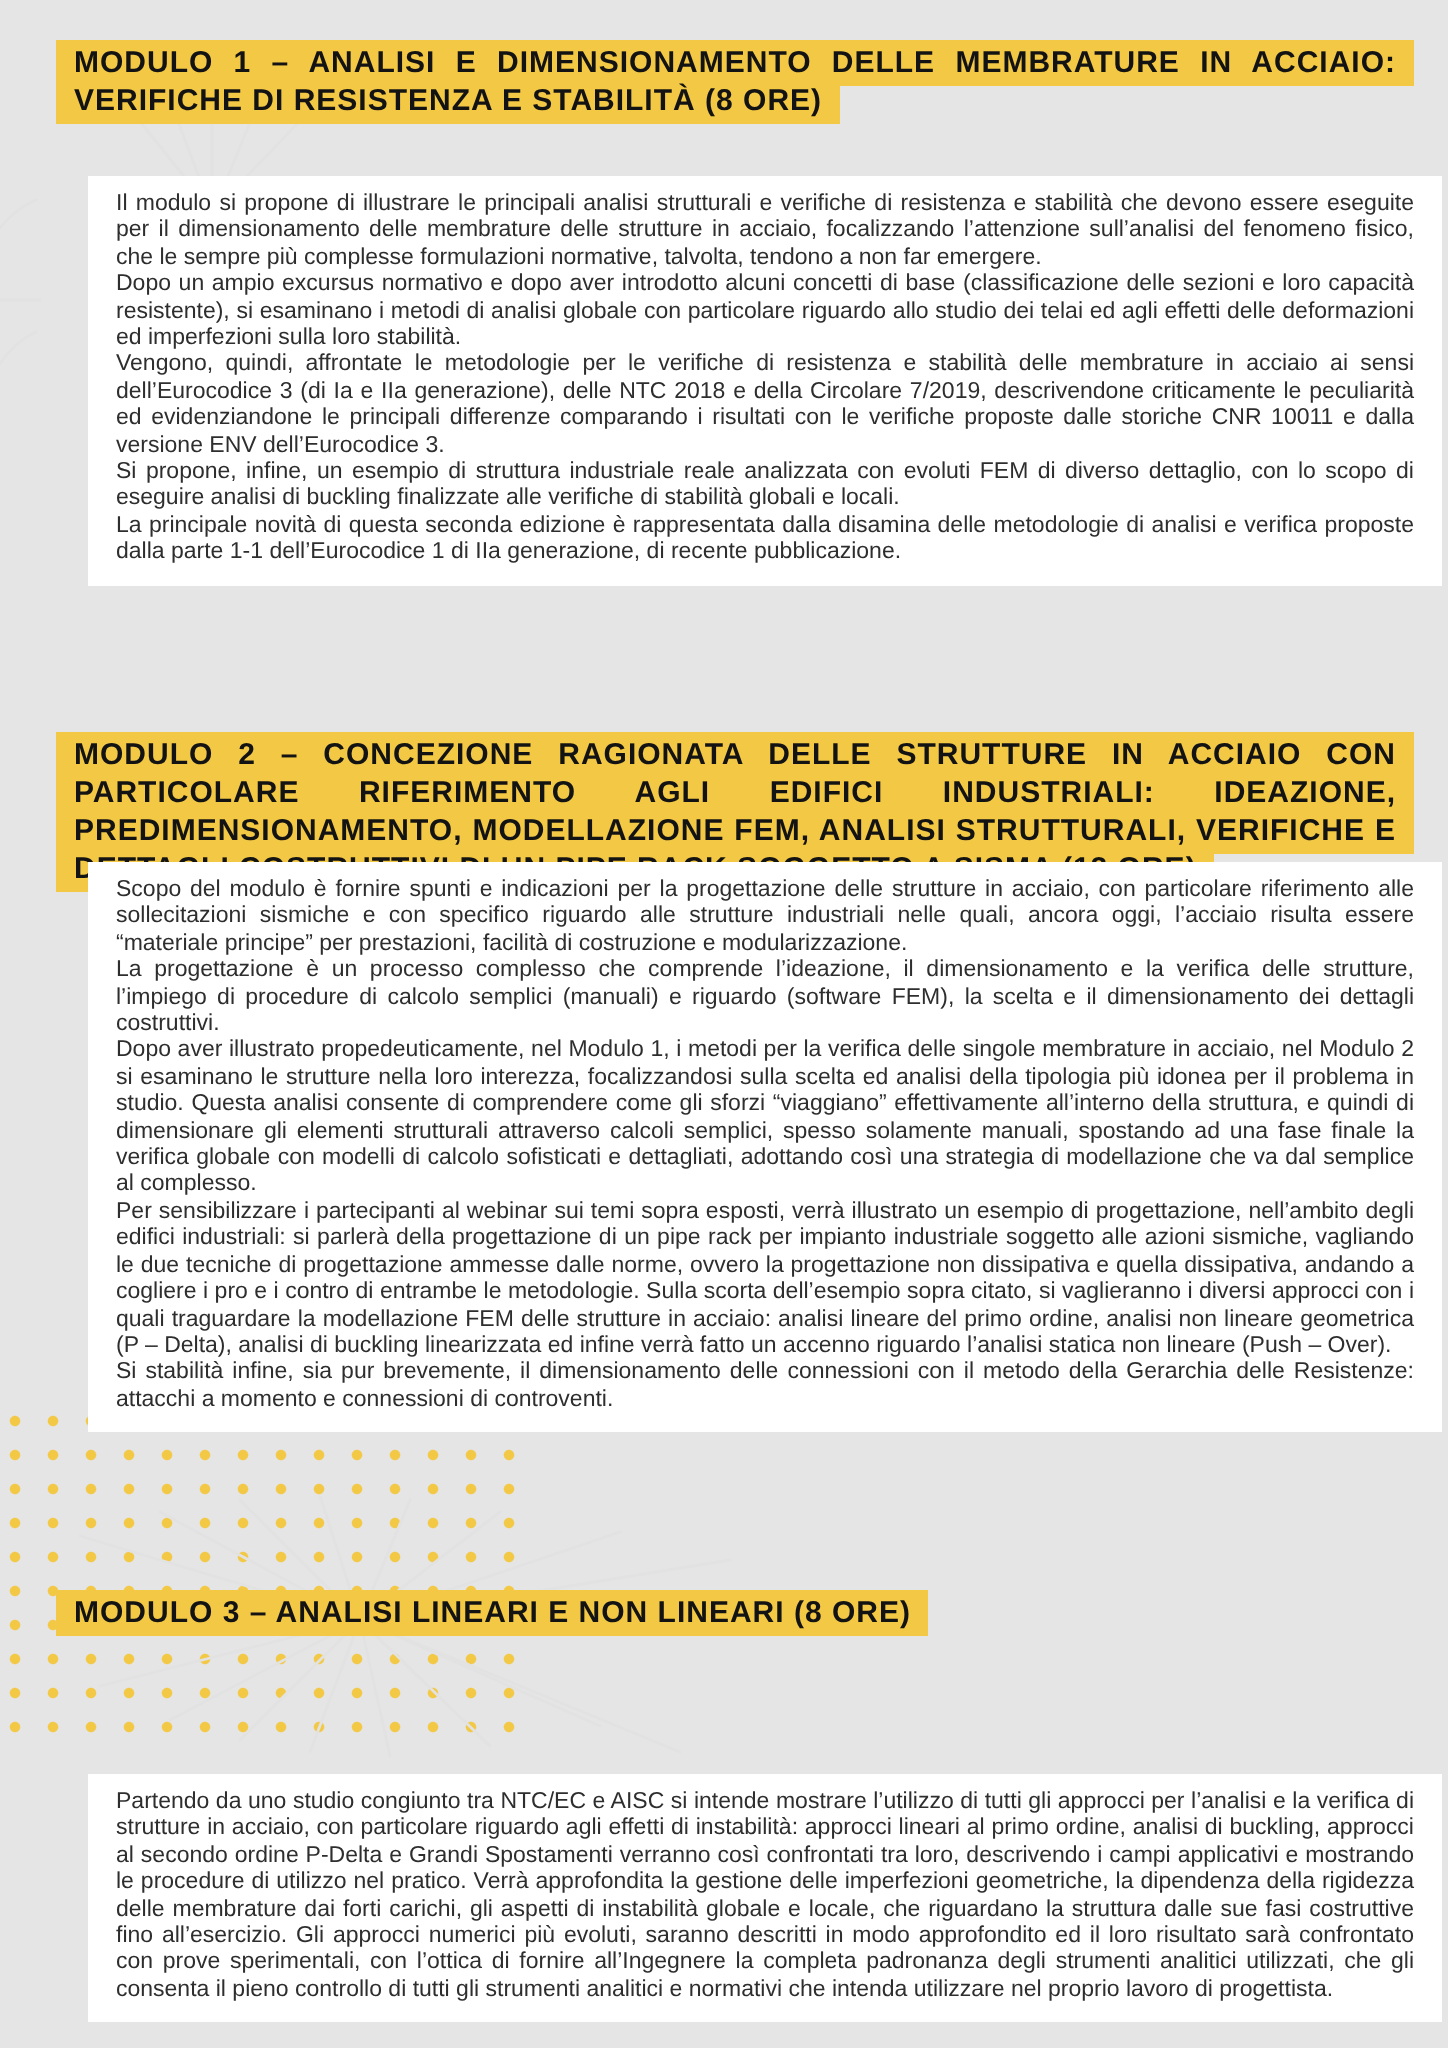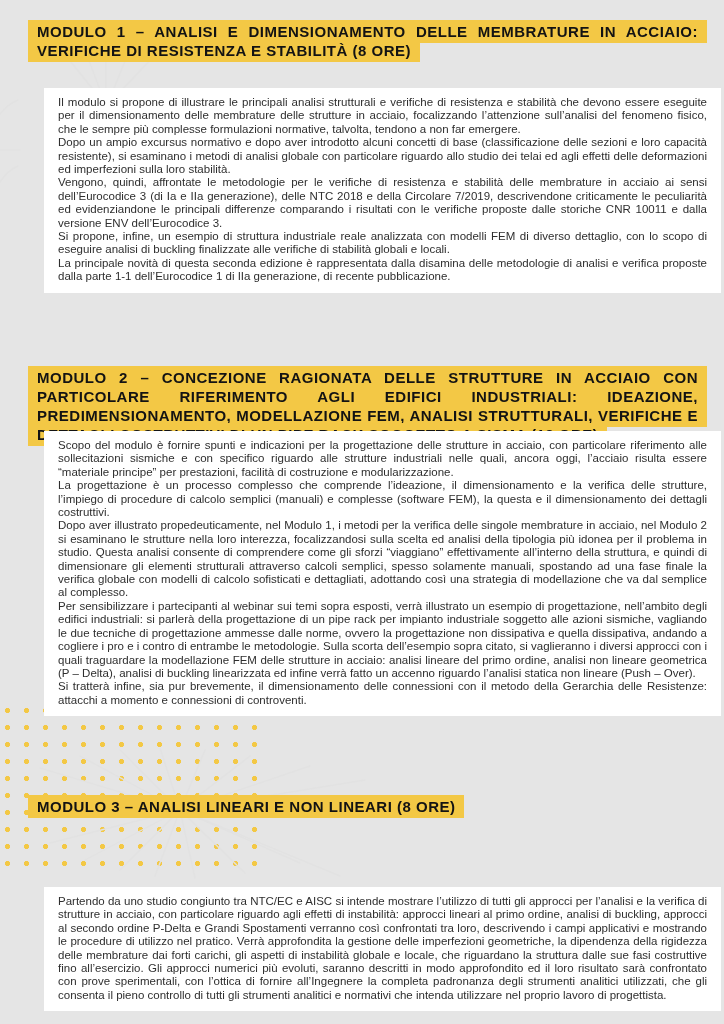--- a/index.html
+++ b/index.html
@@ -74,33 +74,33 @@
     <line x1="170" y1="62" x2="330" y2="128"></line>
   </svg>
 
   <div class="module-heading" id="heading-1">
     <span class="hl">MODULO 1 – ANALISI E DIMENSIONAMENTO DELLE MEMBRATURE IN ACCIAIO: VERIFICHE DI RESISTENZA E STABILITÀ (8 ORE)</span>
   </div>
   <div class="module-box" id="box-1">
     <p>Il modulo si propone di illustrare le principali analisi strutturali e verifiche di resistenza e stabilità che devono essere eseguite per il dimensionamento delle membrature delle strutture in acciaio, focalizzando l’attenzione sull’analisi del fenomeno fisico, che le sempre più complesse formulazioni normative, talvolta, tendono a non far emergere.</p>
     <p>Dopo un ampio excursus normativo e dopo aver introdotto alcuni concetti di base (classificazione delle sezioni e loro capacità resistente), si esaminano i metodi di analisi globale con particolare riguardo allo studio dei telai ed agli effetti delle deformazioni ed imperfezioni sulla loro stabilità.</p>
     <p>Vengono, quindi, affrontate le metodologie per le verifiche di resistenza e stabilità delle membrature in acciaio ai sensi dell’Eurocodice 3 (di Ia e IIa generazione), delle NTC 2018 e della Circolare 7/2019, descrivendone criticamente le peculiarità ed evidenziandone le principali differenze comparando i risultati con le verifiche proposte dalle storiche CNR 10011 e dalla versione ENV dell’Eurocodice 3.</p>
-    <p>Si propone, infine, un esempio di struttura industriale reale analizzata con modelli FEM di diverso dettaglio, con lo scopo di eseguire analisi di buckling finalizzate alle verifiche di stabilità globali e locali.</p>
+    <p>Si propone, infine, un esempio di struttura industriale reale analizzata con evoluti FEM di diverso dettaglio, con lo scopo di eseguire analisi di buckling finalizzate alle verifiche di stabilità globali e locali.</p>
     <p>La principale novità di questa seconda edizione è rappresentata dalla disamina delle metodologie di analisi e verifica proposte dalla parte 1-1 dell’Eurocodice 1 di IIa generazione, di recente pubblicazione.</p>
   </div>
 
   <div class="module-heading" id="heading-2">
     <span class="hl">MODULO 2 – CONCEZIONE RAGIONATA DELLE STRUTTURE IN ACCIAIO CON PARTICOLARE RIFERIMENTO AGLI EDIFICI INDUSTRIALI: IDEAZIONE, PREDIMENSIONAMENTO, MODELLAZIONE FEM, ANALISI STRUTTURALI, VERIFICHE E DETTAGLI COSTRUTTIVI DI UN PIPE RACK SOGGETTO A SISMA (12 ORE)</span>
   </div>
   <div class="module-box" id="box-2">
     <p>Scopo del modulo è fornire spunti e indicazioni per la progettazione delle strutture in acciaio, con particolare riferimento alle sollecitazioni sismiche e con specifico riguardo alle strutture industriali nelle quali, ancora oggi, l’acciaio risulta essere “materiale principe” per prestazioni, facilità di costruzione e modularizzazione.</p>
-    <p>La progettazione è un processo complesso che comprende l’ideazione, il dimensionamento e la verifica delle strutture, l’impiego di procedure di calcolo semplici (manuali) e complesse (software FEM), la questa e il dimensionamento dei dettagli costruttivi.</p>
+    <p>La progettazione è un processo complesso che comprende l’ideazione, il dimensionamento e la verifica delle strutture, l’impiego di procedure di calcolo semplici (manuali) e riguardo (software FEM), la scelta e il dimensionamento dei dettagli costruttivi.</p>
     <p>Dopo aver illustrato propedeuticamente, nel Modulo 1, i metodi per la verifica delle singole membrature in acciaio, nel Modulo 2 si esaminano le strutture nella loro interezza, focalizzandosi sulla scelta ed analisi della tipologia più idonea per il problema in studio. Questa analisi consente di comprendere come gli sforzi “viaggiano” effettivamente all’interno della struttura, e quindi di dimensionare gli elementi strutturali attraverso calcoli semplici, spesso solamente manuali, spostando ad una fase finale la verifica globale con modelli di calcolo sofisticati e dettagliati, adottando così una strategia di modellazione che va dal semplice al complesso.</p>
     <p>Per sensibilizzare i partecipanti al webinar sui temi sopra esposti, verrà illustrato un esempio di progettazione, nell’ambito degli edifici industriali: si parlerà della progettazione di un pipe rack per impianto industriale soggetto alle azioni sismiche, vagliando le due tecniche di progettazione ammesse dalle norme, ovvero la progettazione non dissipativa e quella dissipativa, andando a cogliere i pro e i contro di entrambe le metodologie. Sulla scorta dell’esempio sopra citato, si vaglieranno i diversi approcci con i quali traguardare la modellazione FEM delle strutture in acciaio: analisi lineare del primo ordine, analisi non lineare geometrica (P – Delta), analisi di buckling linearizzata ed infine verrà fatto un accenno riguardo l’analisi statica non lineare (Push – Over).</p>
-    <p>Si tratterà infine, sia pur brevemente, il dimensionamento delle connessioni con il metodo della Gerarchia delle Resistenze: attacchi a momento e connessioni di controventi.</p>
+    <p>Si stabilità infine, sia pur brevemente, il dimensionamento delle connessioni con il metodo della Gerarchia delle Resistenze: attacchi a momento e connessioni di controventi.</p>
   </div>
 
   <div class="module-heading" id="heading-3">
     <span class="hl">MODULO 3 – ANALISI LINEARI E NON LINEARI (8 ORE)</span>
   </div>
   <div class="module-box" id="box-3">
     <p>Partendo da uno studio congiunto tra NTC/EC e AISC si intende mostrare l’utilizzo di tutti gli approcci per l’analisi e la verifica di strutture in acciaio, con particolare riguardo agli effetti di instabilità: approcci lineari al primo ordine, analisi di buckling, approcci al secondo ordine P-Delta e Grandi Spostamenti verranno così confrontati tra loro, descrivendo i campi applicativi e mostrando le procedure di utilizzo nel pratico. Verrà approfondita la gestione delle imperfezioni geometriche, la dipendenza della rigidezza delle membrature dai forti carichi, gli aspetti di instabilità globale e locale, che riguardano la struttura dalle sue fasi costruttive fino all’esercizio. Gli approcci numerici più evoluti, saranno descritti in modo approfondito ed il loro risultato sarà confrontato con prove sperimentali, con l’ottica di fornire all’Ingegnere la completa padronanza degli strumenti analitici utilizzati, che gli consenta il pieno controllo di tutti gli strumenti analitici e normativi che intenda utilizzare nel proprio lavoro di progettista.</p>
   </div>
 
 </div>

